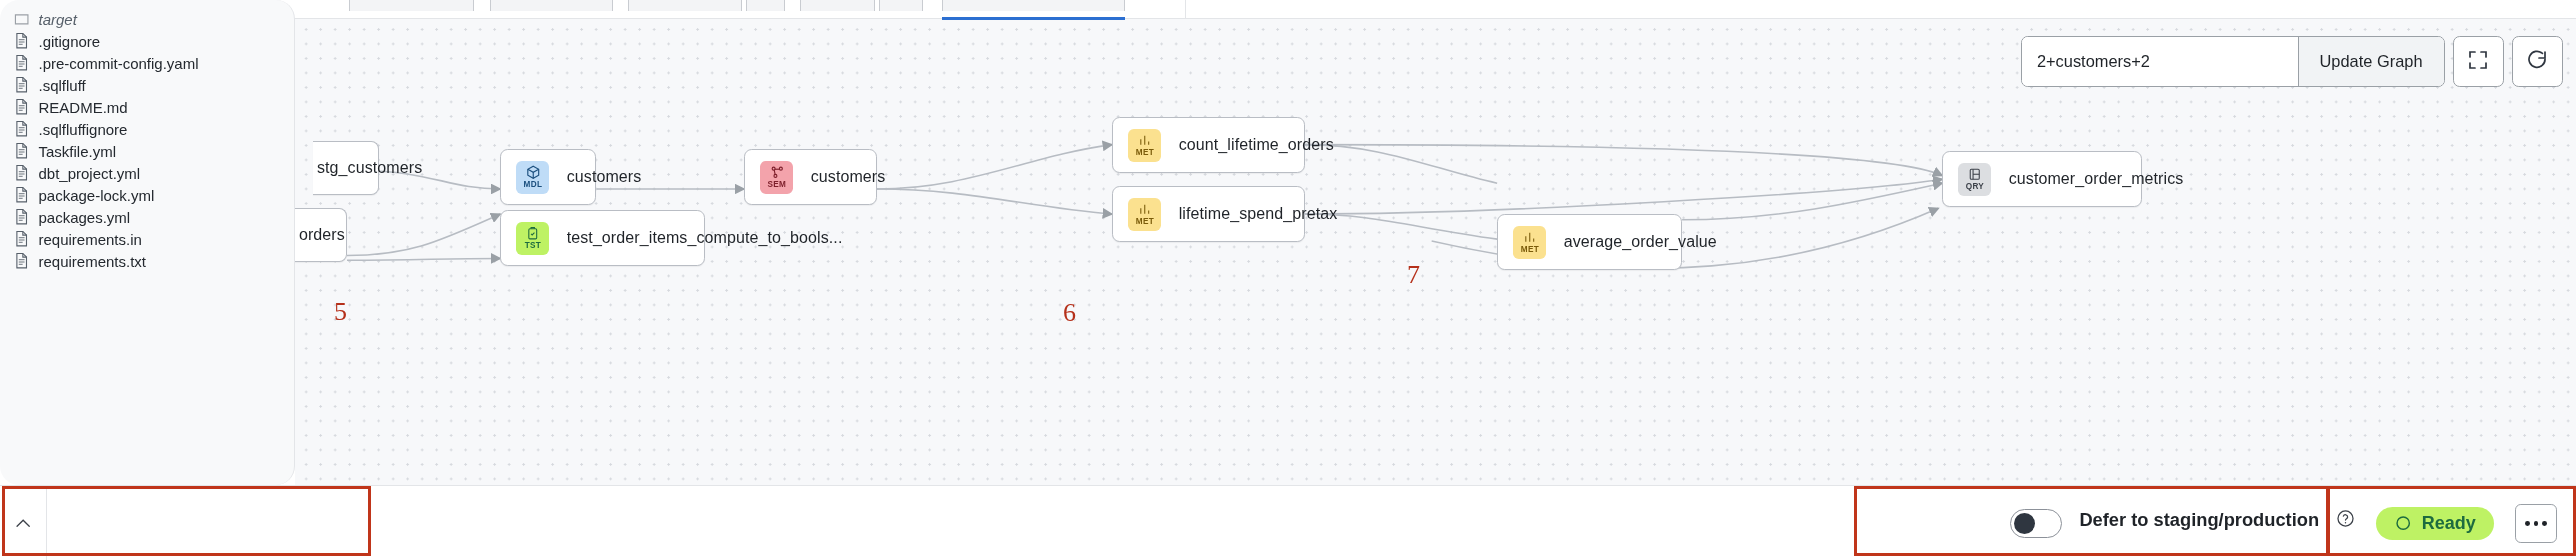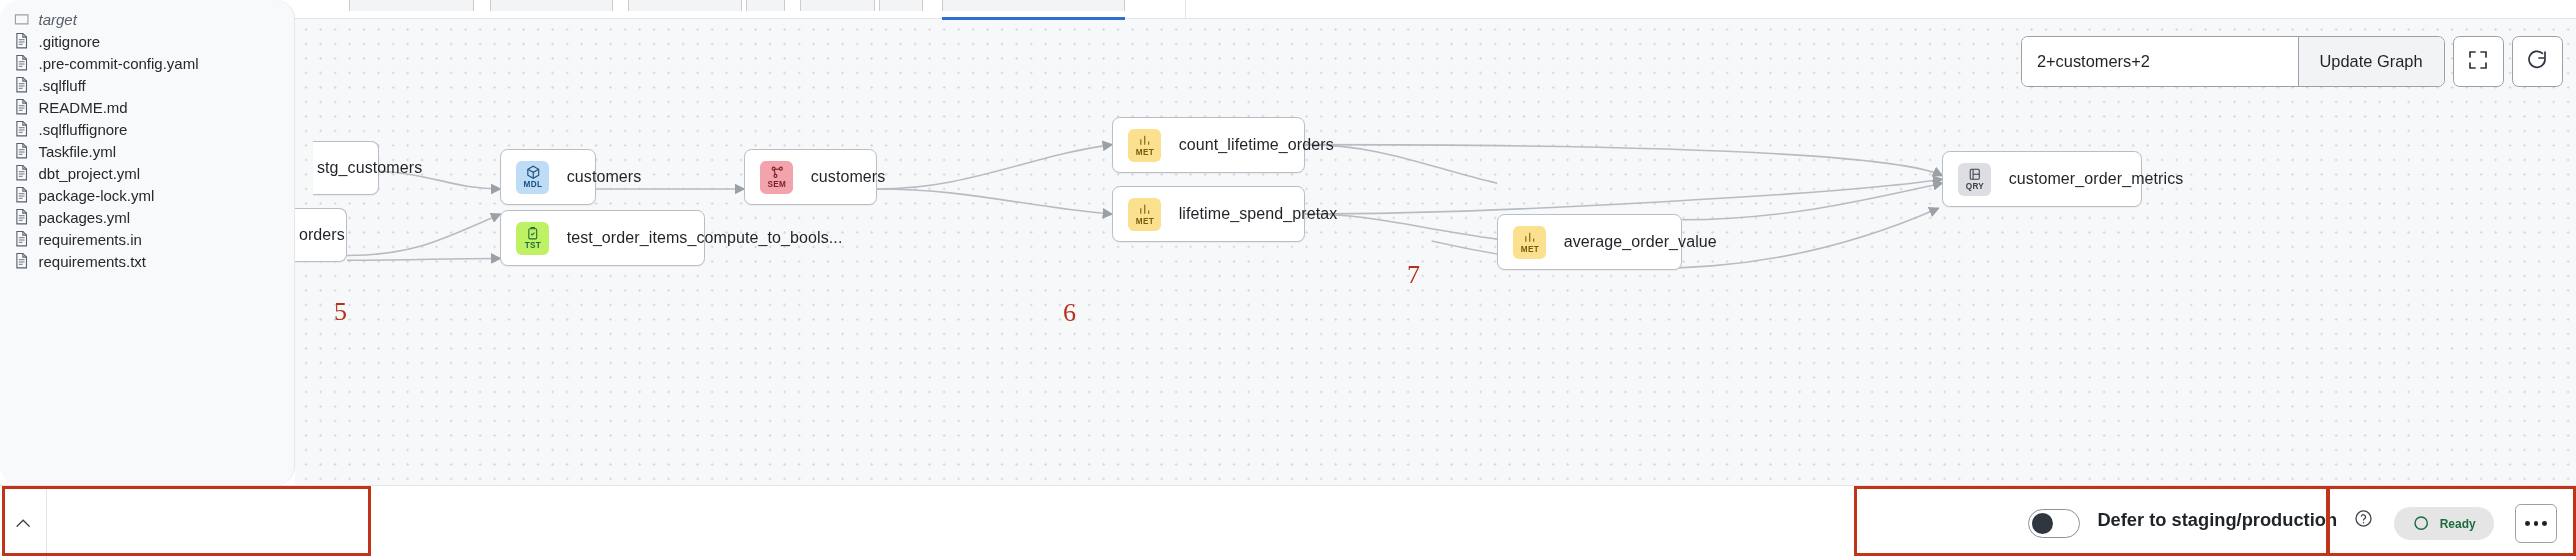--- a/index.html
+++ b/index.html
@@ -134,23 +134,23 @@
   .toggle {
     width:52px; height:29px; border-radius:14.5px;
     border:1px solid #8c9199; background:#fff;
     display:flex; align-items:center; padding:2.9px; cursor:pointer;
   }
   .toggle .knob { width:21px; height:21px; border-radius:50%; background:#2f3640; }
   .defer-label { font-size:18.3px; font-weight:700; color:#1f2328; white-space:nowrap; }
 
   .ready-pill {
     display:flex; align-items:center; gap:10.6px;
-    background:#e5e5e5; border-radius:16.4px;
+    background:#bef264; border-radius:16.4px;
     height:33px; padding:0 18.3px;
-    font-size:12px; color:#1d6b3f; font-weight:700;
+    font-size:18px; color:#1d6b3f; font-weight:700;
   }
   .dots-btn {
     width:42px; height:39px; border:1px solid #9aa0a6; border-radius:5.8px;
     background:#fff; cursor:pointer;
     display:flex; align-items:center; justify-content:center; gap:3.9px;
   }
   .dots-btn i { width:4.8px; height:4.8px; border-radius:50%; background:#1f2328; display:block; }
 </style>
 </head>
 <body>

